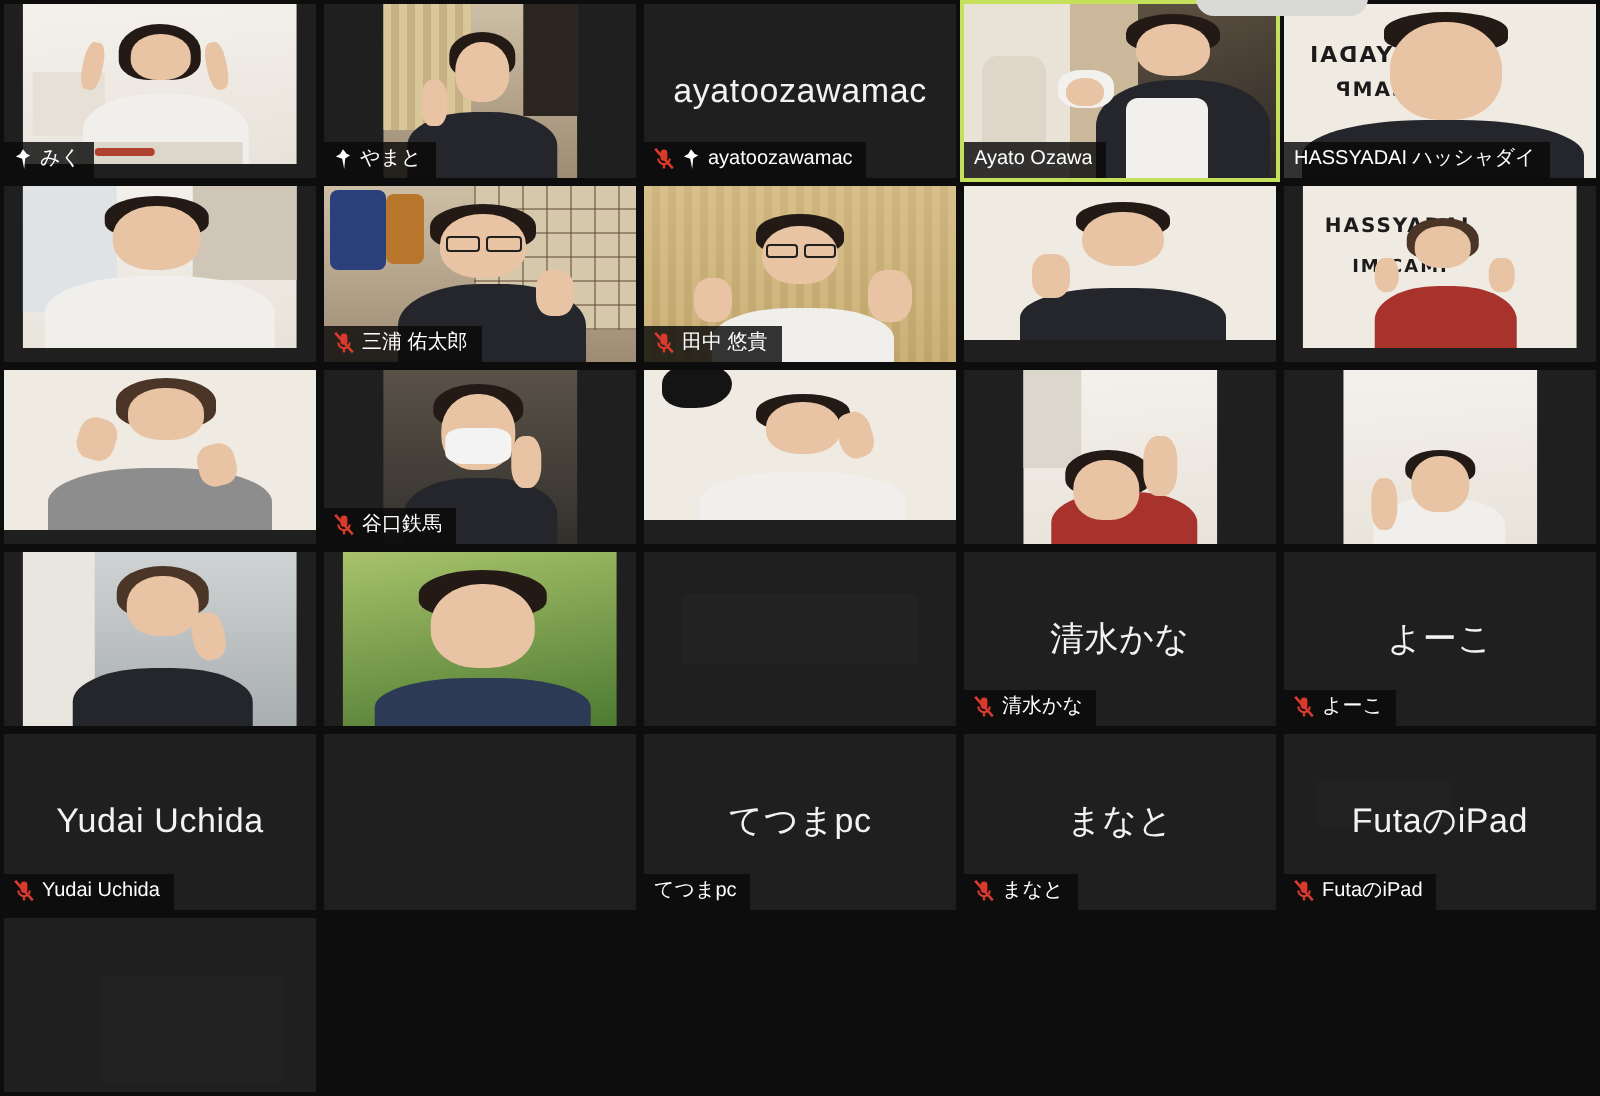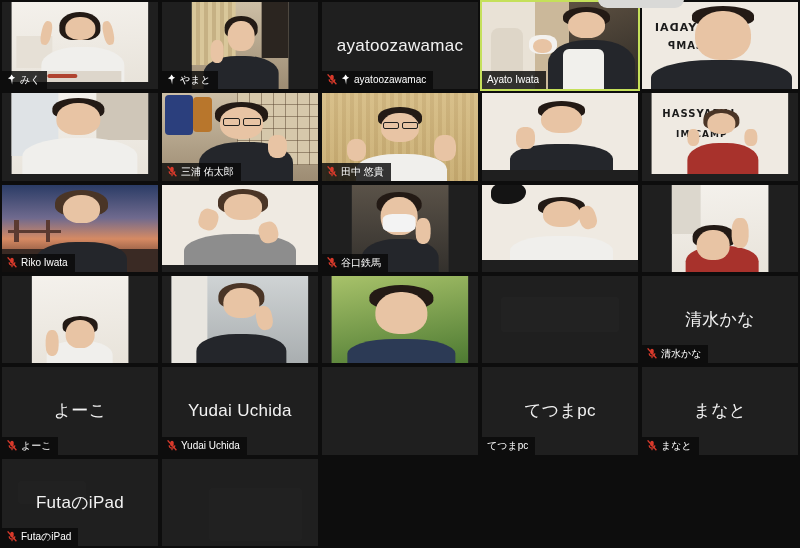--- a/index.html
+++ b/index.html
@@ -288,34 +288,37 @@
           <div class="sk body dark" style="left:42%;top:44%;width:56%;height:60%;"></div>
           <div class="sk" style="left:52%;top:54%;width:26%;height:46%;background:#f1f0ec;border-radius:6px 6px 0 0;"></div>
           <div class="sk hair" style="left:52%;top:6%;width:30%;height:22%;"></div>
           <div class="sk head" style="left:55%;top:11%;width:24%;height:30%;"></div>
           <div class="sk" style="left:30%;top:38%;width:18%;height:22%;background:#f3f1ee;border-radius:40%;"></div>
           <div class="sk head" style="left:33%;top:42%;width:12%;height:16%;"></div>
           <div class="sk" style="left:6%;top:30%;width:20%;height:58%;background:#ded6c8;border-radius:8px;"></div>
         </div>
       </div>
       <div class="badge">
-        <span class="label">Ayato Iwata</span>
+        <span class="label">Ayato Ozawa</span>
       </div>
     </div>
 
     <div class="tile">
       <div class="video">
         <div class="video-inner wide">
           <div class="ph wall-plain"></div>
           <div class="marker-text" style="left:8%;top:22%;font-size:11px;transform:scaleX(-1);">HASSYADAI</div>
           <div class="marker-text" style="left:16%;top:44%;font-size:10px;transform:scaleX(-1);">IM CAMP</div>
           <div class="sk body dark" style="left:6%;top:66%;width:90%;height:46%;"></div>
           <div class="sk hair" style="left:32%;top:5%;width:40%;height:22%;"></div>
           <div class="sk head" style="left:34%;top:10%;width:36%;height:56%;"></div>
         </div>
+      </div>
+      <div class="badge">
+        <span class="label">HASSYADAI ハッシャダイ</span>
       </div>
     </div>
 
     <div class="tile">
       <div class="video">
         <div class="video-inner midw">
           <div class="ph wall-white"></div>
           <div class="sk" style="left:0;top:0;width:34%;height:78%;background:#dfe3e6;"></div>
           <div class="sk" style="left:62%;top:0;width:38%;height:58%;background:#cfc6b8;"></div>
           <div class="sk body" style="left:8%;top:56%;width:84%;height:52%;"></div>
@@ -400,45 +403,20 @@
           <div class="marker-text" style="left:18%;top:44%;font-size:9px;">IM CAMP</div>
           <div class="sk body red" style="left:26%;top:62%;width:52%;height:48%;"></div>
           <div class="sk hair brown" style="left:38%;top:20%;width:26%;height:26%;"></div>
           <div class="sk head" style="left:41%;top:25%;width:20%;height:26%;"></div>
           <div class="sk arm" style="left:26%;top:44%;width:9%;height:22%;"></div>
           <div class="sk arm" style="left:68%;top:44%;width:9%;height:22%;"></div>
         </div>
       </div>
     </div>
 
-    <div class="tile">
-      <div class="video">
-        <div class="video-inner wide">
-          <div class="ph sunset"></div>
-          <div class="bridge" style="left:4%;top:52%;width:34%;height:3%;"></div>
-          <div class="bridge" style="left:8%;top:40%;width:3%;height:26%;"></div>
-          <div class="bridge" style="left:28%;top:40%;width:3%;height:26%;"></div>
-          <div class="sk" style="left:0;top:74%;width:100%;height:26%;background:#3a2a24;"></div>
-          <div class="sk body dark" style="left:22%;top:66%;width:58%;height:44%;"></div>
-          <div class="sk hair brown" style="left:34%;top:6%;width:34%;height:30%;"></div>
-          <div class="sk head" style="left:39%;top:12%;width:24%;height:32%;"></div>
-        </div>
-      </div>
-      <div class="badge">
-        <svg class="ico" width="10" height="11" viewBox="0 0 10 11">
-            <g fill="#d93a2b">
-              <rect x="3.3" y="0.8" width="3.4" height="5.6" rx="1.7"></rect>
-              <path d="M1.6 5.2 a3.4 3.4 0 0 0 6.8 0 h-1.1 a2.3 2.3 0 0 1 -4.6 0 z"></path>
-              <rect x="4.4" y="8.2" width="1.2" height="2.0"></rect>
-            </g>
-            <path d="M0.6 0.4 L9.4 10.2" stroke="#d93a2b" stroke-width="1.3"></path>
-          </svg>
-        <span class="label">Riko Iwata</span>
-      </div>
-    </div>
 
     <div class="tile">
       <div class="video">
         <div class="video-inner wide" style="height:92%;">
           <div class="ph wall-plain"></div>
           <div class="sk body grey" style="left:14%;top:62%;width:72%;height:48%;"></div>
           <div class="sk hair brown" style="left:36%;top:6%;width:32%;height:30%;"></div>
           <div class="sk head" style="left:40%;top:12%;width:24%;height:32%;"></div>
           <div class="sk arm" style="left:24%;top:30%;width:12%;height:26%;transform:rotate(18deg);"></div>
           <div class="sk arm" style="left:62%;top:46%;width:12%;height:26%;transform:rotate(-14deg);"></div>

